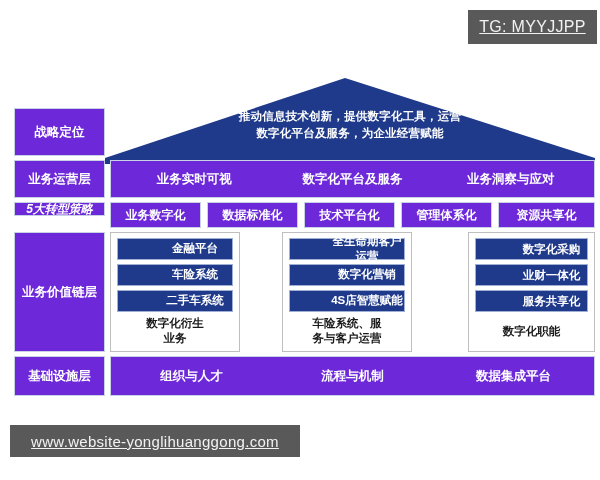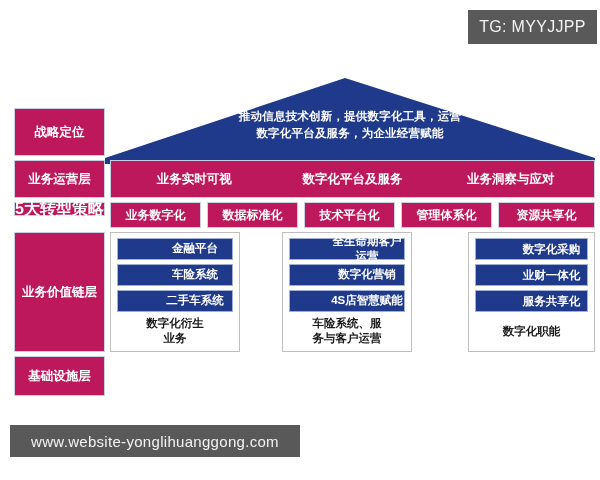--- a/index.html
+++ b/index.html
@@ -17,20 +17,21 @@
 
   
   .wm-badge {
     position: absolute;
     background: #595959;
     color: #f2f2f2;
     display: flex;
     align-items: center;
     justify-content: center;
     letter-spacing: 0.3px;
+    text-decoration: underline;
   }
   #wm-top {
     right: 3px;
     top: 10px;
     width: 129px;
     height: 34px;
     font-size: 16px;
   }
   #wm-bottom {
     left: 10px;
@@ -76,40 +77,40 @@
     font-size: 11.5px;
     font-weight: bold;
     line-height: 1.45;
     letter-spacing: 0.2px;
     pointer-events: none;
   }
 
   
   .navy {
     position: absolute;
-    background: #be185d;
+    background: #6d28d9;
     border: 1px solid #c9d2e4;
     box-sizing: border-box;
     color: #ffffff;
     display: flex;
     align-items: center;
     justify-content: center;
     font-weight: bold;
     text-align: center;
   }
 
   
   .row-label {
     left: 14px;
     width: 91px;
     font-size: 12.5px;
   }
   #label-strategy   { top: 108px; height: 48px; }
   #label-ops        { top: 160px; height: 38px; }
-  #label-five       { top: 202px; height: 14px; font-size: 16px; }
+  #label-five       { top: 202px; height: 14px; font-size: 12px; font-style: italic; }
   #label-value      { top: 232px; height: 120px; text-align: right; }
   #label-infra      { top: 356px; height: 40px; }
 
   
   #ops-band {
     left: 110px;
     top: 160px;
     width: 485px;
     height: 38px;
     padding: 4px;
@@ -253,17 +254,22 @@
     <div class="vc-item">业财一体化</div>
     <div class="vc-item">服务共享化</div>
     <div class="vc-caption">
       <div>
         <div>数字化职能</div>
         <div></div>
       </div>
     </div>
   </div>
 
+  <div class="navy" id="infra-band">
+    <div class="infra-item">组织与人才</div>
+    <div class="infra-item">流程与机制</div>
+    <div class="infra-item">数据集成平台</div>
+  </div>
 
 </div>
 
 <div class="wm-badge" id="wm-top">TG: MYYJJPP</div>
 <div class="wm-badge" id="wm-bottom">www.website-yonglihuanggong.com</div>
 
 </body></html>

